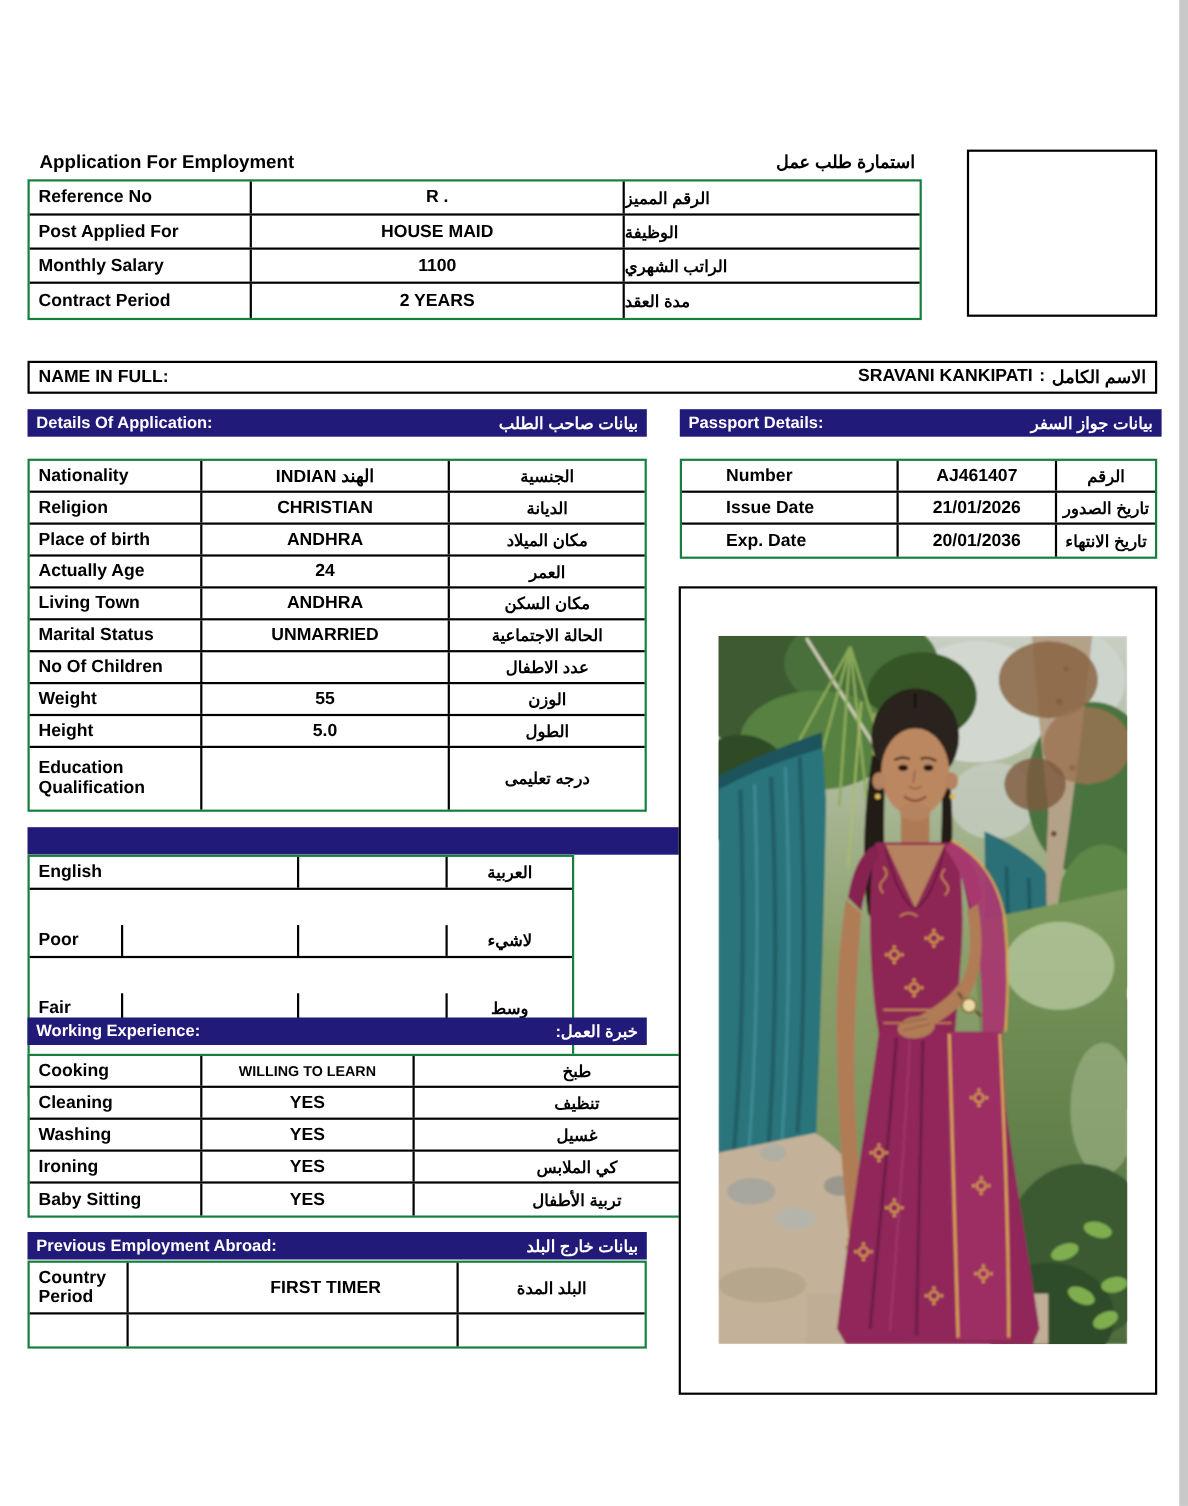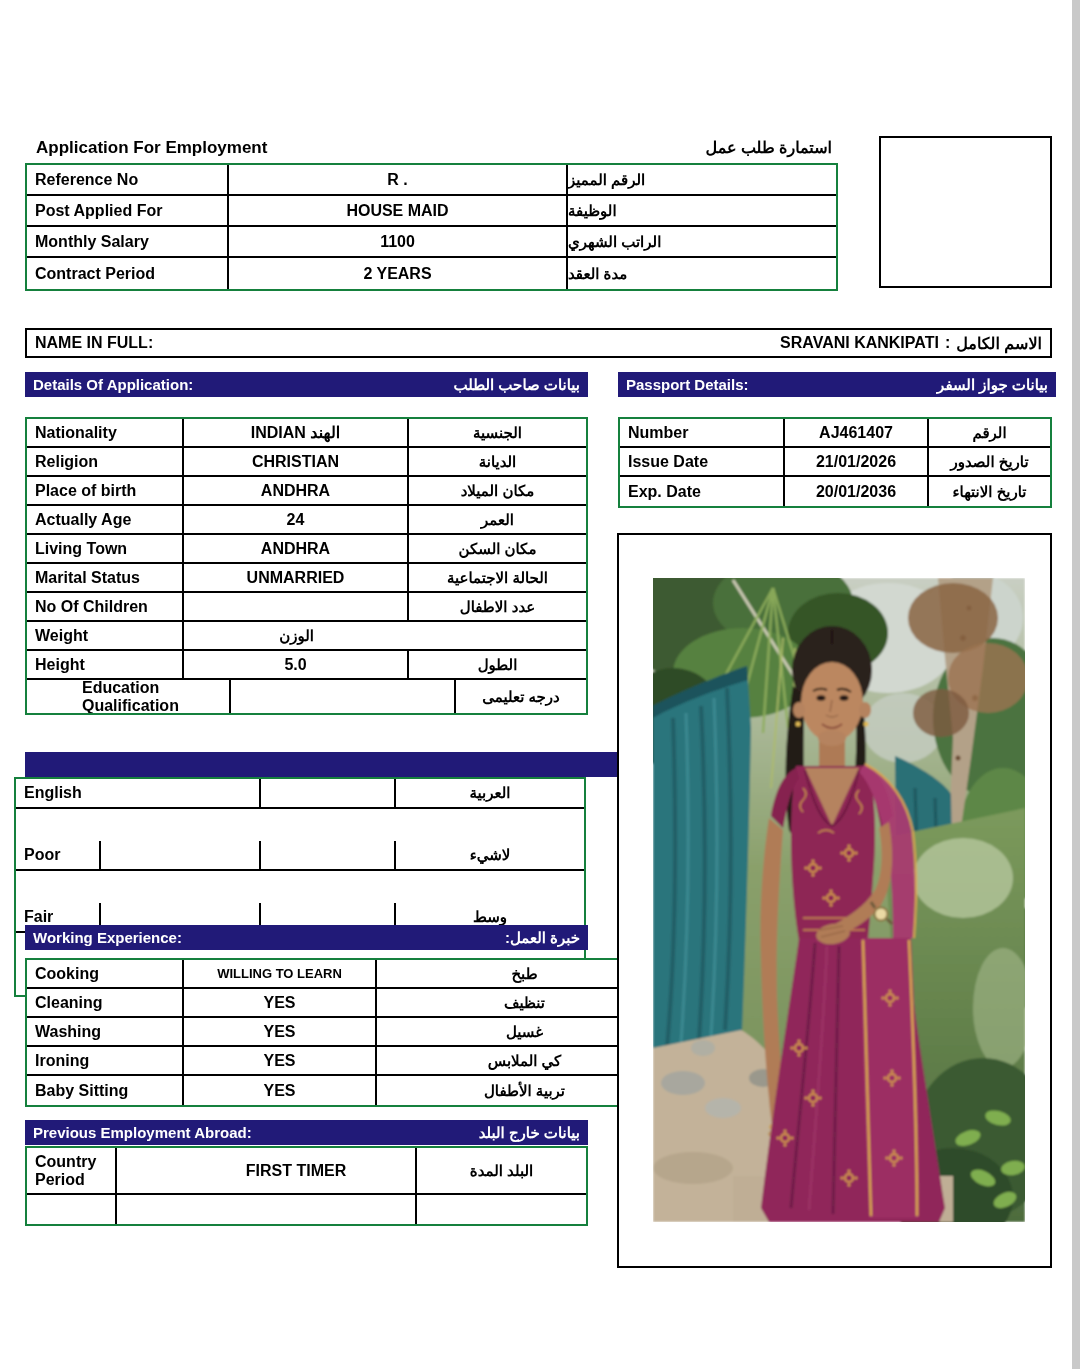--- a/index.html
+++ b/index.html
@@ -42,26 +42,26 @@
   .bar .en { padding-left:8px; }
   .bar .ar { padding-right:8px; direction:rtl; }
   .bar-details  { left:25px;  top:372px; width:563px; }
   .bar-passport { left:618px; top:372px; width:438px; }
   .bar-lang     { left:25px;  top:752px; width:677px; }
   .bar-work     { left:25px;  top:925px; width:563px; }
   .bar-prev     { left:25px;  top:1120px; width:563px; }
 
   .details-table { left:25px; top:417px; width:563px; }
   .details-table .tr { grid-template-columns:157px 225px 1fr; height:29px; }
-  .details-table .tr.tall { height:33px;padding-left:47px; }
+  .details-table .tr.tall { height:56px; }
 
   .passport-table { left:618px; top:417px; width:434px; }
-  .passport-table .tr { grid-template-columns:165px 144px 1fr; height:29px; }
-
-  .lang-table { left:14px; top:777px; width:572px; }
+  .passport-table .tr { grid-template-columns:165px 144px 1fr; height:29px;padding-left:32px; }
+
+  .lang-table { left:25px; top:777px; width:497px; }
   .lang-table .tr { height:30px; }
   .lang-table .tr.first { grid-template-columns:245px 135px 1fr; }
   .lang-table .tr.lvl   { grid-template-columns:85px 160px 135px 1fr;margin-top:32px; }
 
   .work-table { left:25px; top:958px; width:649px; }
   .work-table .tr { grid-template-columns:157px 193px 1fr; height:29px; }
   .work-table .td.small { font-size:13px; }
 
   .prev-table { left:25px; top:1146px; width:563px; }
   .prev-table .tr.r1 { grid-template-columns:150px 240px 1fr; height:47px; }
@@ -157,20 +157,21 @@
     <div class="td val">UNMARRIED</div>
     <div class="td ar">الحالة الاجتماعية</div>
   </div>
   <div class="tr">
     <div class="td lbl">No Of Children</div>
     <div class="td val"></div>
     <div class="td ar">عدد الاطفال</div>
   </div>
   <div class="tr">
     <div class="td lbl">Weight</div>
+    <div class="td val">55</div>
     <div class="td ar">الوزن</div>
   </div>
   <div class="tr">
     <div class="td lbl">Height</div>
     <div class="td val">5.0</div>
     <div class="td ar">الطول</div>
   </div>
   <div class="tr tall">
     <div class="td lbl" style="width:157px;">Education Qualification</div>
     <div class="td val"></div>

